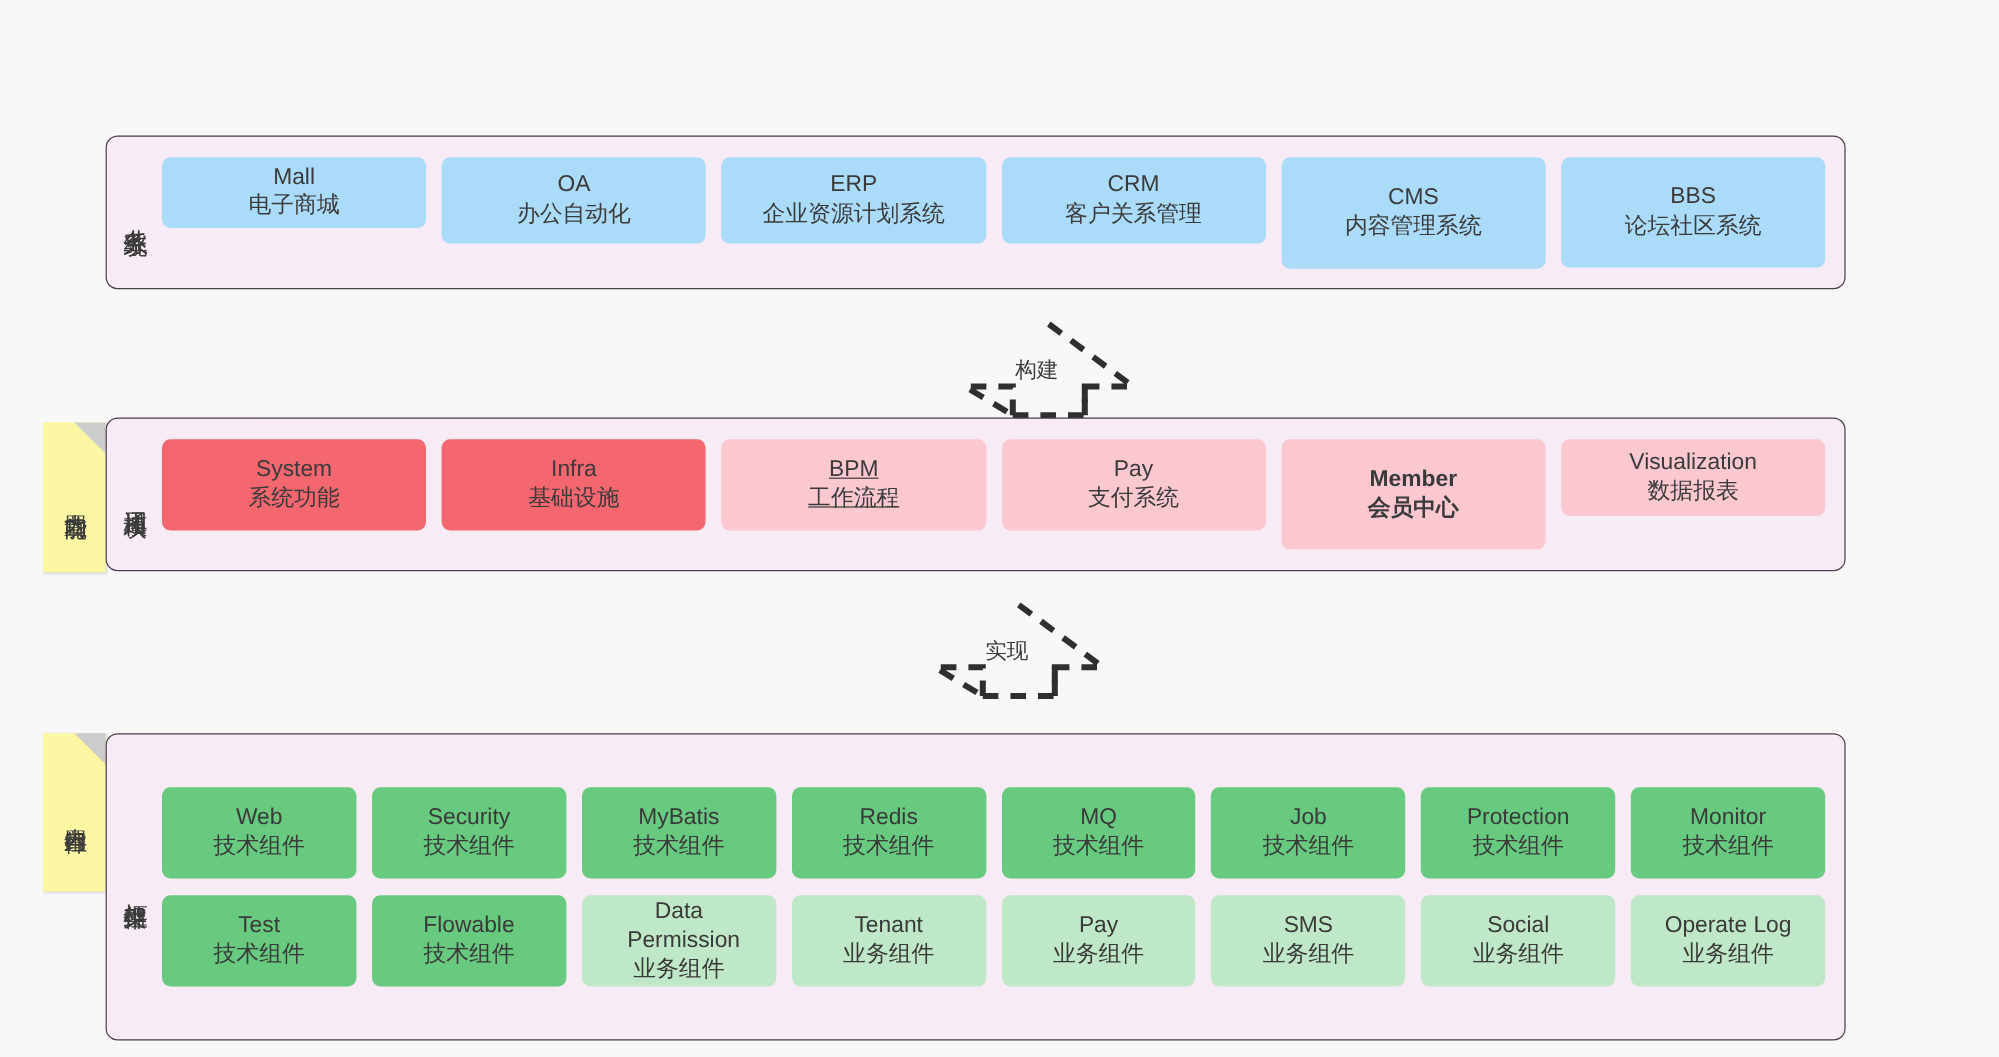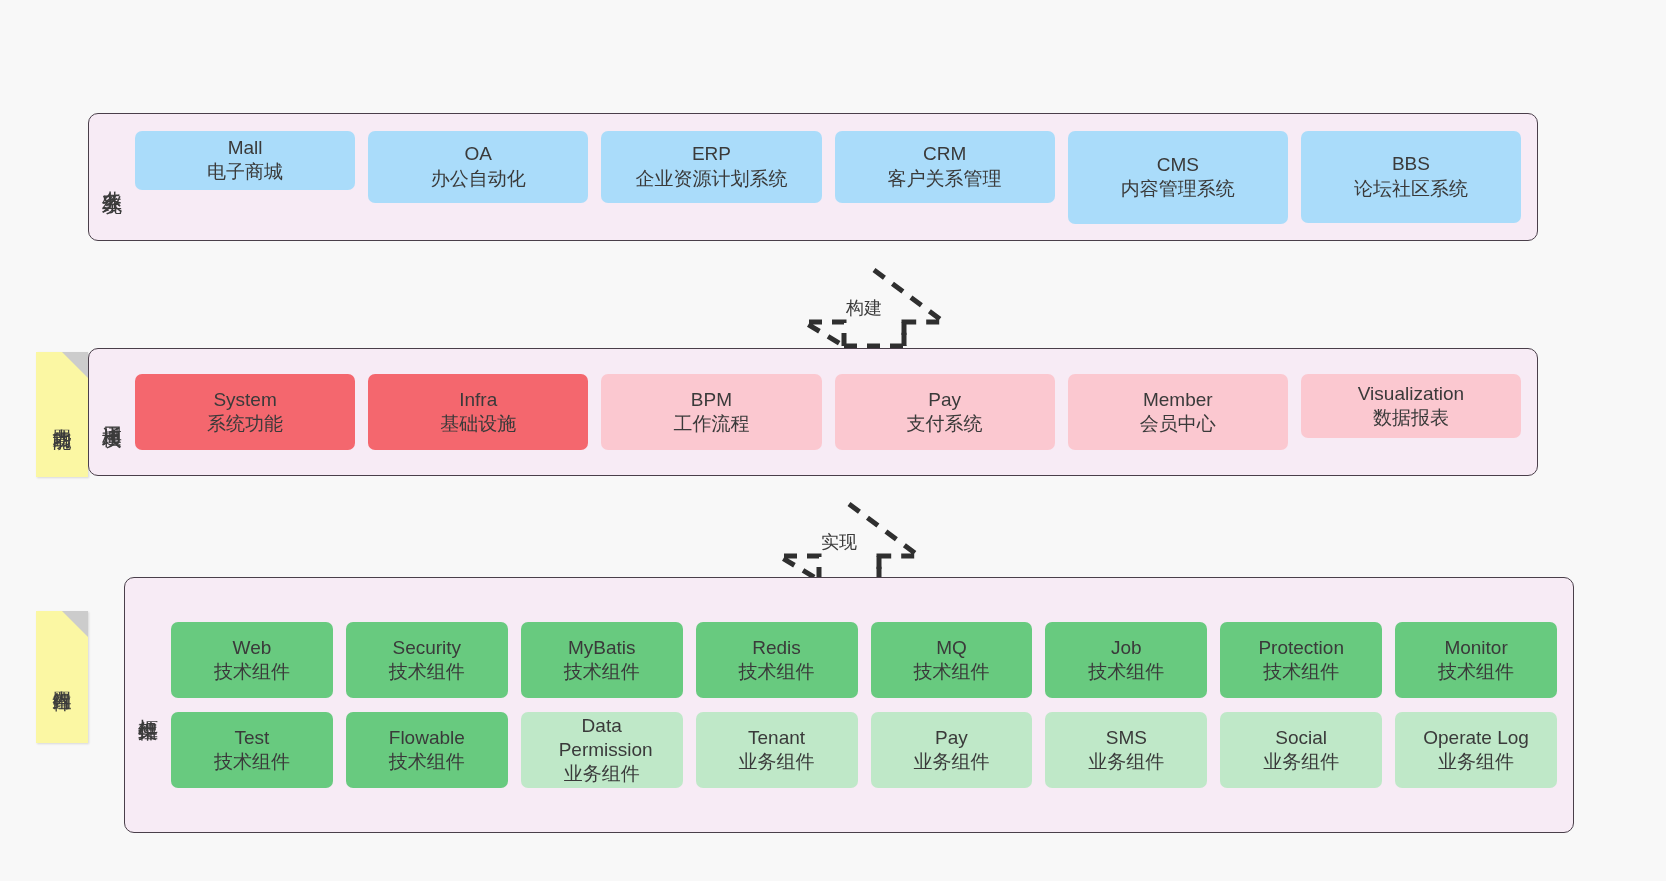--- a/index.html
+++ b/index.html
@@ -179,29 +179,29 @@
     <div class="band-body">
       <div class="row">
         <div class="cell c-red" style="height:76px;">
           <span class="t-en">System</span>
           <span class="t-cn">系统功能</span>
         </div>
         <div class="cell c-red" style="height:76px;">
           <span class="t-en">Infra</span>
           <span class="t-cn">基础设施</span>
         </div>
-        <div class="cell c-pink" style="height:76px;">
+        <div class="cell c-pink" style="height:76px;text-decoration:underline;">
           <span class="t-en">BPM</span>
           <span class="t-cn">工作流程</span>
         </div>
         <div class="cell c-pink" style="height:76px;">
           <span class="t-en">Pay</span>
           <span class="t-cn">支付系统</span>
         </div>
-        <div class="cell c-pink" style="height:76px;">
+        <div class="cell c-pink" style="height:92px;font-weight:bold;">
           <span class="t-en">Member</span>
           <span class="t-cn">会员中心</span>
         </div>
         <div class="cell c-pink" style="height:64px;">
           <span class="t-en">Visualization</span>
           <span class="t-cn">数据报表</span>
         </div>
       </div>
     </div>
   </div>
@@ -213,21 +213,21 @@
       <path d="M 44 80 L 104 80" fill="none" stroke="#2f2f2f" stroke-width="5" stroke-dasharray="13,10"></path>
     </svg>
     <div class="arrow-text" style="bottom:26px; left:-20px; right:0; text-align:center;">实现</div>
   </div>
 
   <div class="note" style="left:36px; top:611px; width:52px; height:132px;">
     <span class="fold"></span>
     <span>内置组件</span>
   </div>
 
-  <div class="band" style="left:88px; top:577px; width:1450px; height:256px;margin-left:36px;">
+  <div class="band" style="left:88px; top:611px; width:1450px; height:256px;">
     <div class="band-label">框架组件</div>
     <div class="band-body">
 
       <div class="row">
         <div class="cell c-green" style="height:76px;">
           <span class="t-en">Web</span>
           <span class="t-cn">技术组件</span>
         </div>
         <div class="cell c-green" style="height:76px;">
           <span class="t-en">Security</span>

